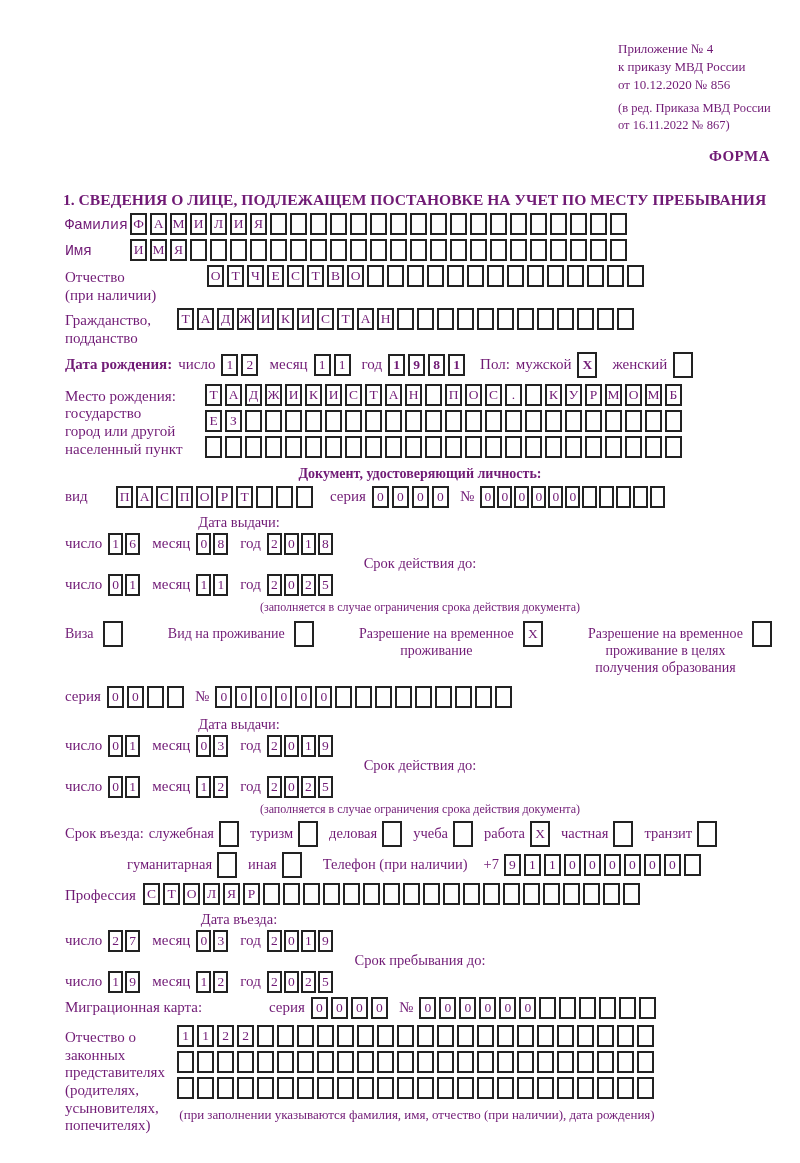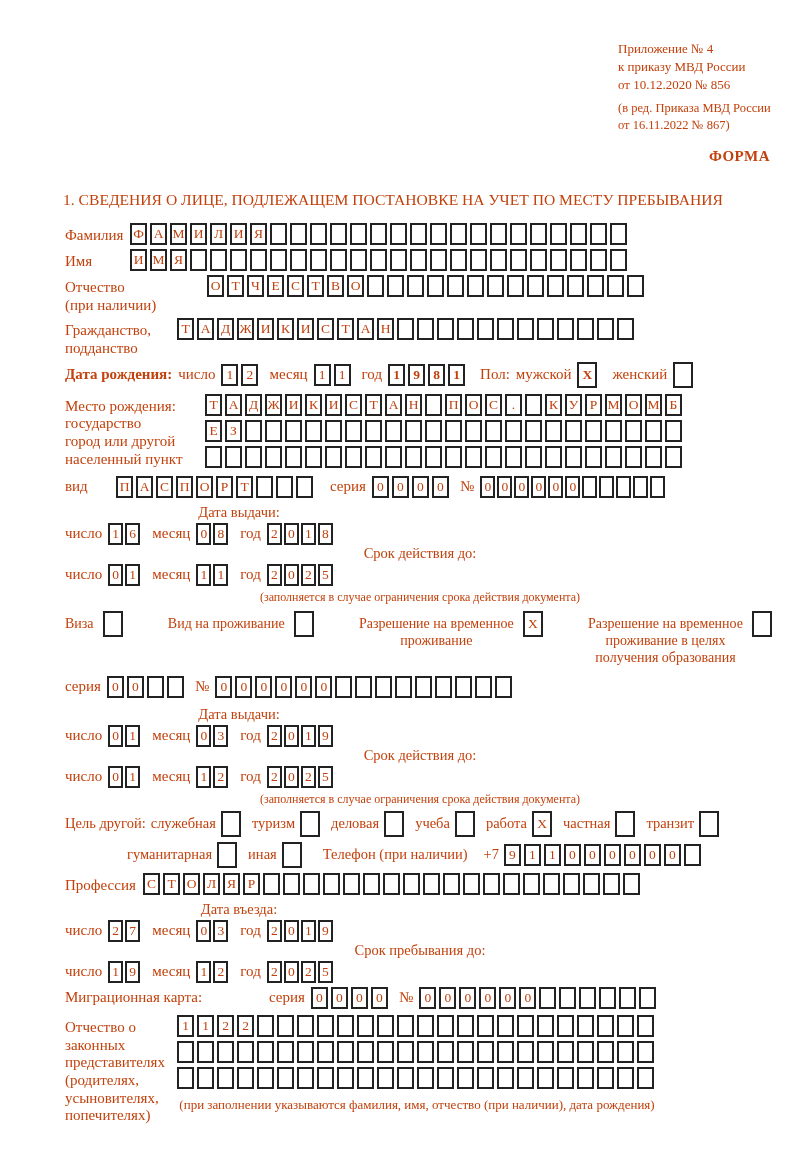--- a/index.html
+++ b/index.html
@@ -1,34 +1,34 @@
 <!DOCTYPE html>
 <html><head>
 <meta charset="utf-8">
 <style>
   * { box-sizing: border-box; margin: 0; padding: 0; }
   html, body { background: #ffffff; }
   .page {
     position: relative; width: 800px; height: 1163px; overflow: hidden;
-    background: #ffffff; color: #c2410c;
+    background: #ffffff; color: #701a75;
     font-family: "Liberation Serif", "DejaVu Serif", serif; font-size: 15px;
   }
   .ref-block { position: absolute; left: 618px; top: 40px; font-size: 13px; line-height: 1.4; }
   .ed-block  { position: absolute; left: 618px; top: 100px; font-size: 12.5px; line-height: 1.35; }
   .forma     { position: absolute; right: 30px; top: 148px; font-weight: bold; font-size: 15px; letter-spacing: .5px; }
   .content   { position: absolute; left: 65px; top: 183px; width: 710px; }
 
   .title { text-align: center; font-weight: bold; font-size: 16.5px; line-height: 1.4; margin-bottom: 14px; }
   .blank { display: inline-block; width: 58px; border-bottom: 2px solid #222; height: .95em; margin-left: 10px; }
-  .sec-h { font-weight: normal; font-size: 15.6px; white-space: nowrap; margin: 8px 0 14px -2px; }
+  .sec-h { font-weight: bold; font-size: 15.6px; white-space: nowrap; margin: 8px 0 4px -2px; }
 
   .row { display: flex; align-items: flex-start; margin-bottom: 4px; }
   .lbl { flex: none; padding-top: 4px; }
   .lbl-stack { flex: none; line-height: 1.18; padding-top: 4px; }
-  .w65  { width: 65px; }  .w78 { width: 78px; }
+  .w65  { width: 65px; font-family: Liberation Mono, monospace; }  .w78 { width: 78px; }
   .w112 { width: 112px; } .w142 { width: 142px; } .w140 { width: 140px; } .w198 { width: 198px; }
 
   .boxes { display: flex; flex-wrap: nowrap; }
   .box { flex: none; width: 17px; height: 22px; border: 2px solid #222; margin-right: 3px;
          display: flex; align-items: center; justify-content: center;
          font-size: 13.5px; background: #fff; }
   .boxes.sm .box { width: 15px; margin-right: 2px; }
   .boxes.cb .box { width: 20px; height: 26px; }
   .stackrows .boxes { margin-bottom: 4px; }
 
@@ -319,20 +319,21 @@
             <span class="box"></span>
             <span class="box"></span>
             <span class="box"></span>
             <span class="box"></span>
             <span class="box"></span>
             <span class="box"></span>
           </div>
       </div>
     </div>
 
+    <div class="doc-head">Документ, удостоверяющий личность:</div>
 
     <div class="inline mb6">
       <span class="t" style="width:45px;">вид</span>
       <span class="boxes gap8">
           <span class="box">П</span>
           <span class="box">А</span>
           <span class="box">С</span>
           <span class="box">П</span>
           <span class="box">О</span>
           <span class="box">Р</span>
@@ -521,21 +522,21 @@
               <span class="box">0</span>
               <span class="box">2</span>
               <span class="box">5</span>
             </span>
         </div>
         <div class="dp-note">(заполняется в случае ограничения срока действия документа)</div>
       </div>
     </div>
 
     <div class="p-row">
-      <span class="p-lbl p-first">Цель другой:</span>
+      <span class="p-lbl p-first">Срок въезда:</span>
       <span class="p-lbl p-first">служебная</span>
       <span class="boxes cb">
           <span class="box"></span>
         </span>
       <span class="p-lbl">туризм</span>
       <span class="boxes cb">
           <span class="box"></span>
         </span>
       <span class="p-lbl">деловая</span>
       <span class="boxes cb">

